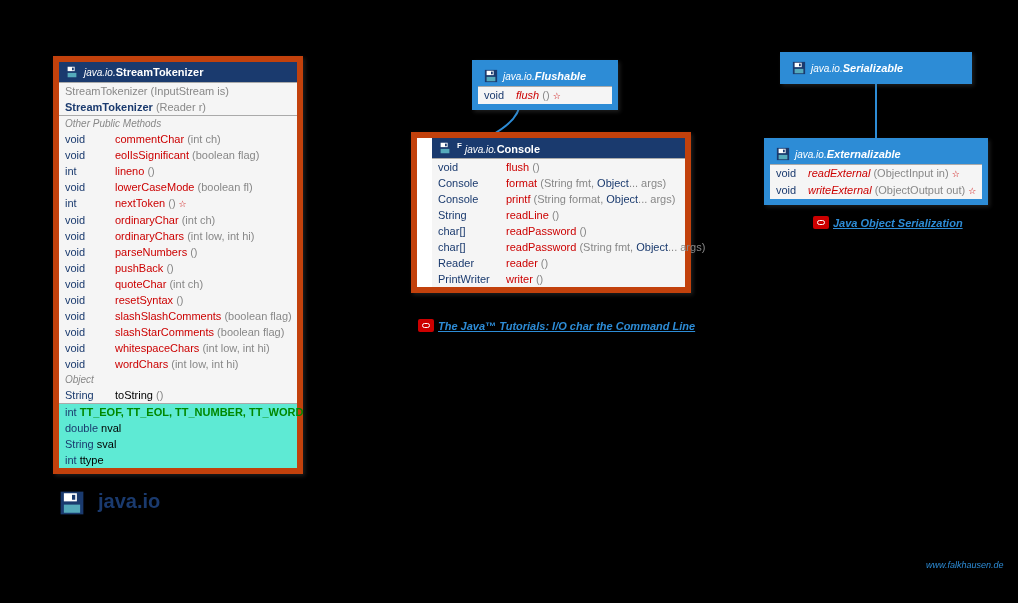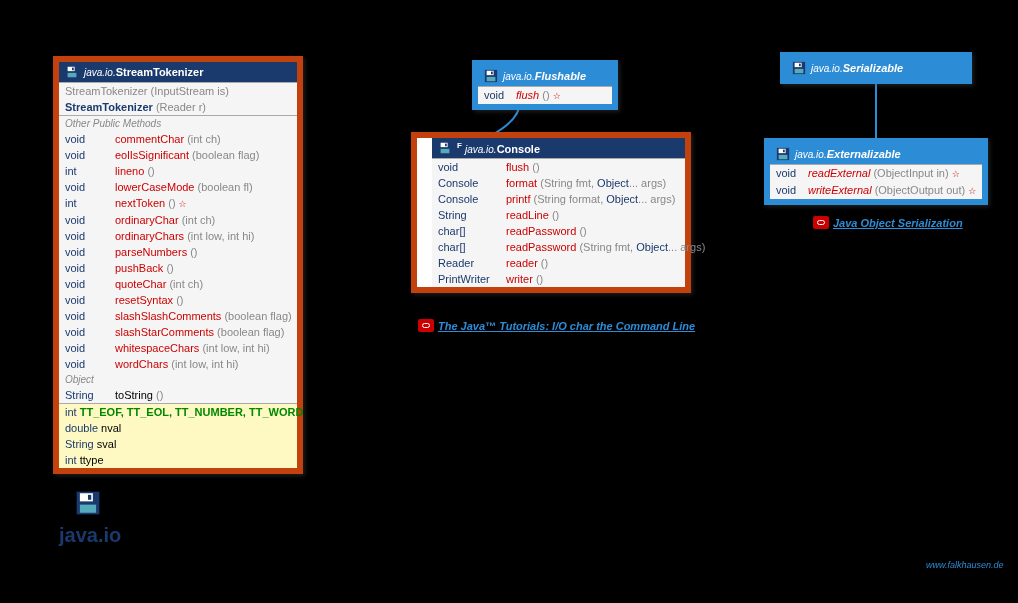--- a/index.html
+++ b/index.html
@@ -2,39 +2,39 @@
 <html><head>
 <meta charset="utf-8">
 <style>
 * { margin: 0; padding: 0; box-sizing: border-box; }
 body { background: #000; font-family: Arial, sans-serif; width: 1018px; height: 603px; position: relative; font-size: 11px; }
 .card { position: absolute; background: #fff; border: 6px solid #c2410c; box-shadow: 2px 2px 4px rgba(100,100,100,0.3); }
 .card-header { display: flex; align-items: center; padding: 3px 6px; font-weight: bold; color: #fff; }
 .card-header.darkblue { background: #1a3a6e; }
 .card-header.blue { background: #2d8cd6; }
 .section { border-top: 1px solid #aaa; }
-.section.yellow { background: #fef9c3; }
+.section.yellow { background: #5eead4; }
 .section.gray { background: #f5f5f5; }
 .row { padding: 1px 6px; line-height: 14px; white-space: nowrap; }
 .section-label { color: #888; font-style: italic; padding: 2px 6px; font-size: 10px; }
 .ret { display: inline-block; text-align: left; width: 46px; color: #1a3a6e; margin-right: 4px; }
 .method { color: #c00; }
 .param { color: #888; }
 .paramtype { color: #1a3a6e; }
 .throws { color: #c00; font-size: 9px; }
 .pkg { font-style: italic; font-weight: normal; font-size: 10px; }
 .constant { color: #008800; font-weight: bold; }
 .normal-field { color: #000; }
 .disk-icon { display: inline-block; width: 14px; height: 14px; margin-right: 5px; vertical-align: middle; }
 .disk-icon svg { width: 100%; height: 100%; }
 .link-row { position: absolute; display: flex; align-items: center; gap: 4px; }
 .link-row .oracle-badge { display: inline-flex; width: 16px; height: 13px; background: #c00; border-radius: 2px; align-items: center; justify-content: center; }
 .link-row .oracle-badge span { width: 8px; height: 5px; border: 1px solid #fff; border-radius: 3px; display: block; }
 .link-row a { color: #2d8cd6; font-style: italic; text-decoration: underline; font-weight: bold; font-size: 11px; }
-.big-logo { position: absolute; display: flex; align-items: center; gap: 8px; font-weight: bold; color: #1a3a6e; font-size: 20px; flex-direction: column; }
+.big-logo { position: absolute; display: flex; align-items: flex-start; gap: 8px; font-weight: bold; color: #1a3a6e; font-size: 20px; }
 .big-logo .disk-icon { width: 26px; height: 26px; }
 .credit { position: absolute; color: #2d8cd6; font-size: 9px; font-style: italic; }
 .connector { position: absolute; stroke: #2d8cd6; stroke-width: 2; fill: none; }
 .sup { font-size: 8px; vertical-align: super; color: #fff; }
 </style>
 </head>
 <body>
 
 <svg class="connector" style="left:470px;top:100px;width:120px;height:40px;">
   <path d="M50,2 Q50,20 20,36"></path>

